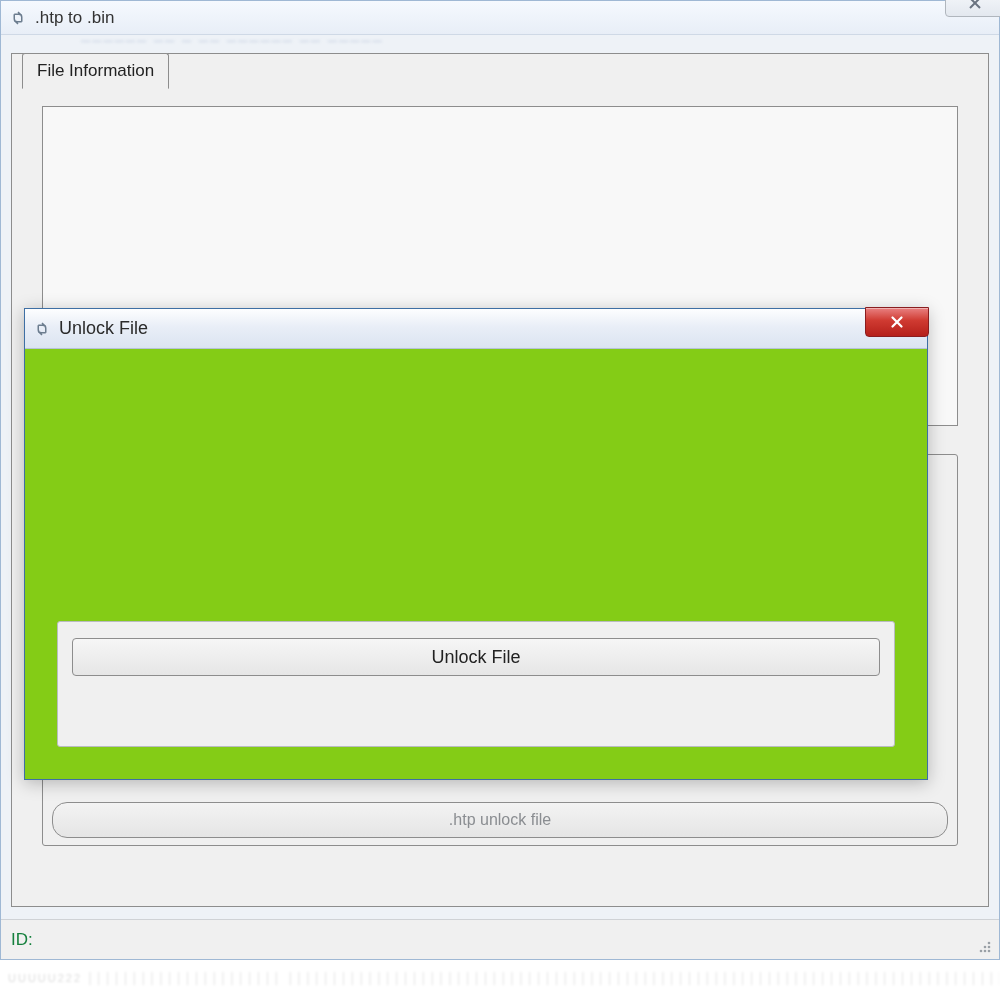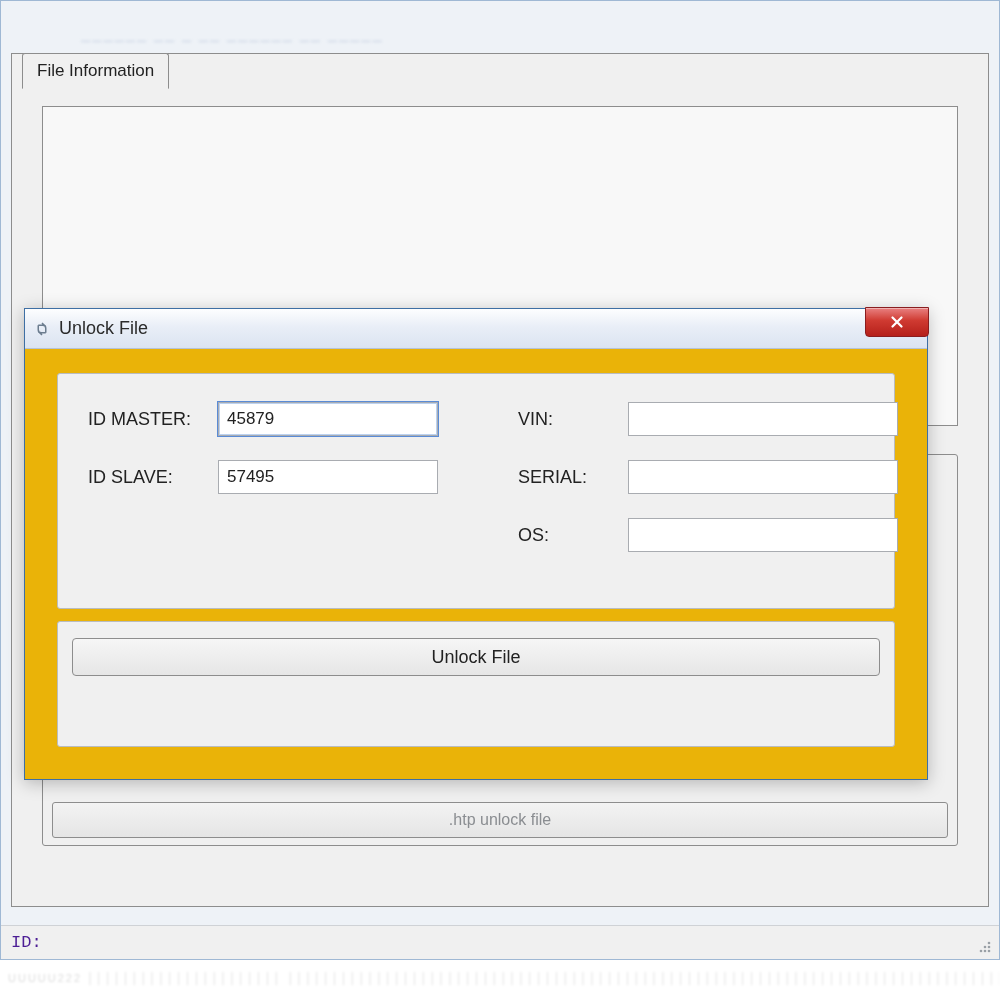--- a/index.html
+++ b/index.html
@@ -93,62 +93,61 @@
     height: 320px;
     border: 1px solid #8d8d8d;
     background: #f8f8f8;
   }
 
   .bg-htp-btn {
     position: absolute;
     left: 40px; right: 40px; top: 748px;
     height: 36px;
     border: 1px solid #8d8d8d;
-    border-radius: 3px;
+    border-radius: 15px;
     background: linear-gradient(#f3f3f3, #e5e5e5);
     color: #8a8d91;
     display: flex; align-items: center; justify-content: center;
     font-size: 16px;
   }
   .inner-frame {
     position: absolute;
     left: 30px; right: 30px; top: 400px;
     height: 392px;
     border: 1px solid #8d8d8d;
     border-radius: 3px;
     background: transparent;
   }
 
   
   .statusbar {
     position: absolute;
     left: 0; right: 0; bottom: 0;
-    height: 34px;
+    height: 40px;
     background: #f0f0f0;
     border-top: 1px solid #cfd2d6;
     display: flex; align-items: center;
     padding: 0 10px;
     font-size: 17px;
-    color: #4c1d95;
-    font-family: Liberation Mono, monospace;
+    color: #15803d;
   }
   .statusbar .grip {
     position: absolute; right: 4px; bottom: 2px;
     width: 20px; height: 20px;
   }
   .statusbar .grip svg { width: 20px; height: 20px; }
 
   
   .dialog {
     position: absolute;
     left: 24px; top: 308px;
     width: 904px;
     height: 472px;
     border: 1px solid #3e6fa4;
-    background: #eab308;
+    background: #84cc16;
     box-shadow: 0 3px 16px rgba(0,0,0,0.25);
   }
   .dialog-titlebar {
     height: 40px;
     background: linear-gradient(#fdfeff, #e9eef7 45%, #dbe4f1);
     border-bottom: 1px solid #b6c3d6;
     display: flex; align-items: center;
     padding: 0 8px;
     position: relative;
   }
@@ -242,20 +241,36 @@
     overflow: hidden;
     filter: blur(1px);
     pointer-events: none;
   }
 </style>
 </head>
 <body>
 
 <div class="main-window">
 
+  <div class="main-titlebar">
+    <span class="app-icon">
+      <svg viewBox="0 0 24 24" fill="none" stroke="#6b7c8e" stroke-width="2">
+        <path d="M7 7h8l-3-3M17 17H9l3 3"></path>
+        <path d="M15 7v0M9 17v0"></path>
+        <path d="M7 7v6a4 4 0 004 4M17 17v-6a4 4 0 00-4-4"></path>
+      </svg>
+    </span>
+    <span class="title-text">.htp to .bin</span>
+
+    <div class="main-close">
+      <svg viewBox="0 0 24 24" stroke="#6a7380" stroke-width="2.4" fill="none">
+        <path d="M6 6l12 12M18 6L6 18"></path>
+      </svg>
+    </div>
+  </div>
 
   <div class="bg-smudge">────── ── ─ ── ────── ── ─────</div>
 
   <div class="main-client">
     <div class="tab">
       <span>File Information</span>
     </div>
     <div class="tab-content-box"></div>
 
     <div class="inner-frame"></div>
@@ -292,41 +307,20 @@
     <span class="title-text">Unlock File</span>
     <div class="dialog-close">
       <svg viewBox="0 0 24 24" stroke="#fff" stroke-width="3" fill="none" stroke-linecap="round">
         <path d="M6 6l12 12M18 6L6 18"></path>
       </svg>
     </div>
   </div>
 
   <div class="dialog-body">
 
-    <div class="fieldset fs-inputs">
-      <div class="grid">
-        <span class="lbl">ID MASTER:</span>
-        <input type="text" class="focused" value="45879" style="">
-        <span class="gap"></span>
-        <span class="lbl">VIN:</span>
-        <input type="text" class="wide" value="" style="">
-
-        <span class="lbl">ID SLAVE:</span>
-        <input type="text" value="57495" style="">
-        <span class="gap"></span>
-        <span class="lbl">SERIAL:</span>
-        <input type="text" class="wide" value="" style="">
-
-        <span></span>
-          <span></span>
-          <span></span>
-        <span class="lbl">OS:</span>
-        <input type="text" class="wide" value="" style="">
-      </div>
-    </div>
 
     <div class="fieldset fs-buttons">
       <div class="big-btn">
         <span>Unlock File</span>
       </div>
     </div>
 
   </div>
 </div>
 

